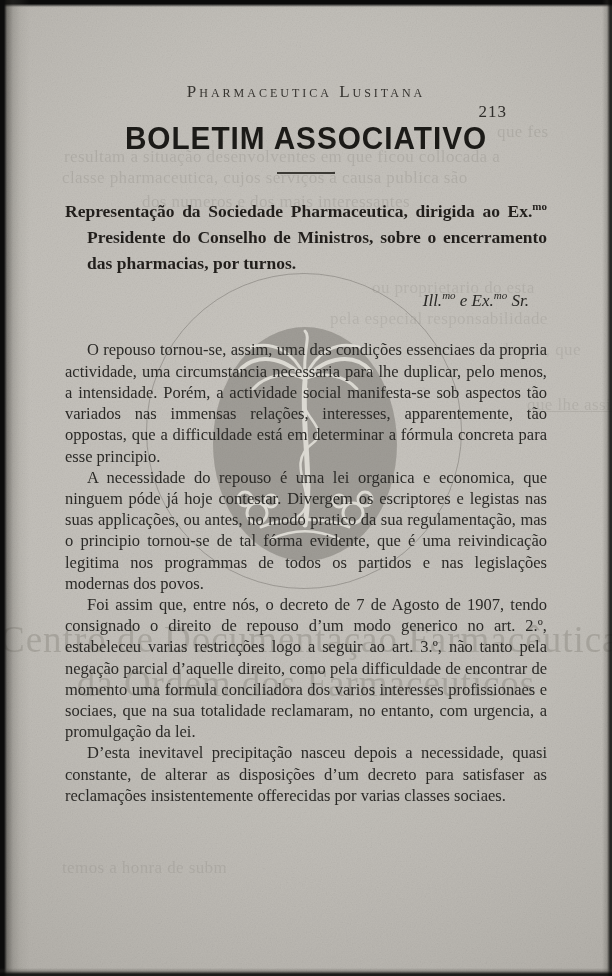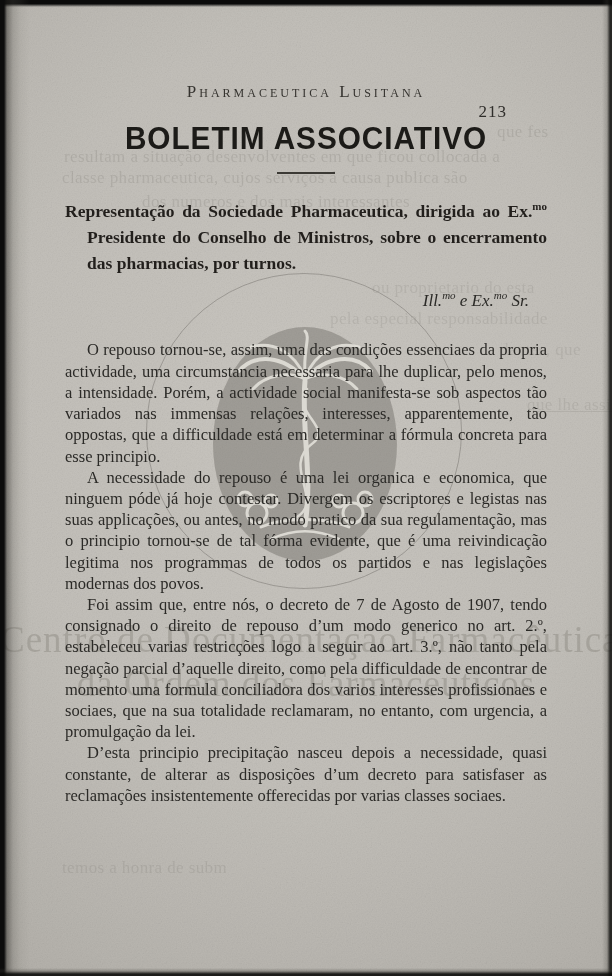--- a/index.html
+++ b/index.html
@@ -135,21 +135,21 @@
     <div class="divider"></div>
 
     <h2 class="heading"><span>Representação da Sociedade Pharmaceutica, dirigida ao Ex.</span><sup>mo</sup><span> Presidente do Conselho de Ministros, sobre o encerramento das pharmacias, por turnos.</span></h2>
 
     <div class="salutation"><span>Ill.</span><sup>mo</sup><span> e Ex.</span><sup>mo</sup><span> Sr.</span></div>
 
     <div class="body-text">
       <p>O repouso tornou-se, assim, uma das condições essenciaes da propria actividade, uma circumstancia necessaria para lhe duplicar, pelo menos, a intensidade. Porém, a actividade social manifesta-se sob aspectos tão variados nas immensas relações, interesses, apparentemente, tão oppostas, que a difficuldade está em determinar a fórmula concreta para esse principio.</p>
       <p>A necessidade do repouso é uma lei organica e economica, que ninguem póde já hoje contestar. Divergem os escriptores e legistas nas suas applicações, ou antes, no modo pratico da sua regulamentação, mas o principio tornou-se de tal fórma evidente, que é uma reivindicação legitima nos programmas de todos os partidos e nas legislações modernas dos povos.</p>
       <p>Foi assim que, entre nós, o decreto de 7 de Agosto de 1907, tendo consignado o direito de repouso d’um modo generico no art. 2.º, estabeleceu varias restricções logo a seguir ao art. 3.º, não tanto pela negação parcial d’aquelle direito, como pela difficuldade de encontrar de momento uma formula conciliadora dos varios interesses profissionaes e sociaes, que na sua totalidade reclamaram, no entanto, com urgencia, a promulgação da lei.</p>
-      <p>D’esta principio precipitação nasceu depois a necessidade, quasi constante, de alterar as disposições d’um decreto para satisfaser as reclamações insistentemente offerecidas por varias classes sociaes.</p>
+      <p>D’esta inevitavel precipitação nasceu depois a necessidade, quasi constante, de alterar as disposições d’um decreto para satisfaser as reclamações insistentemente offerecidas por varias classes sociaes.</p>
     </div>
   </div>
 
   <div class="edge-top"></div>
   <div class="edge-left"></div>
   <div class="edge-right"></div>
   <div class="edge-bottom"></div>
 </div>
 
 </body></html>

